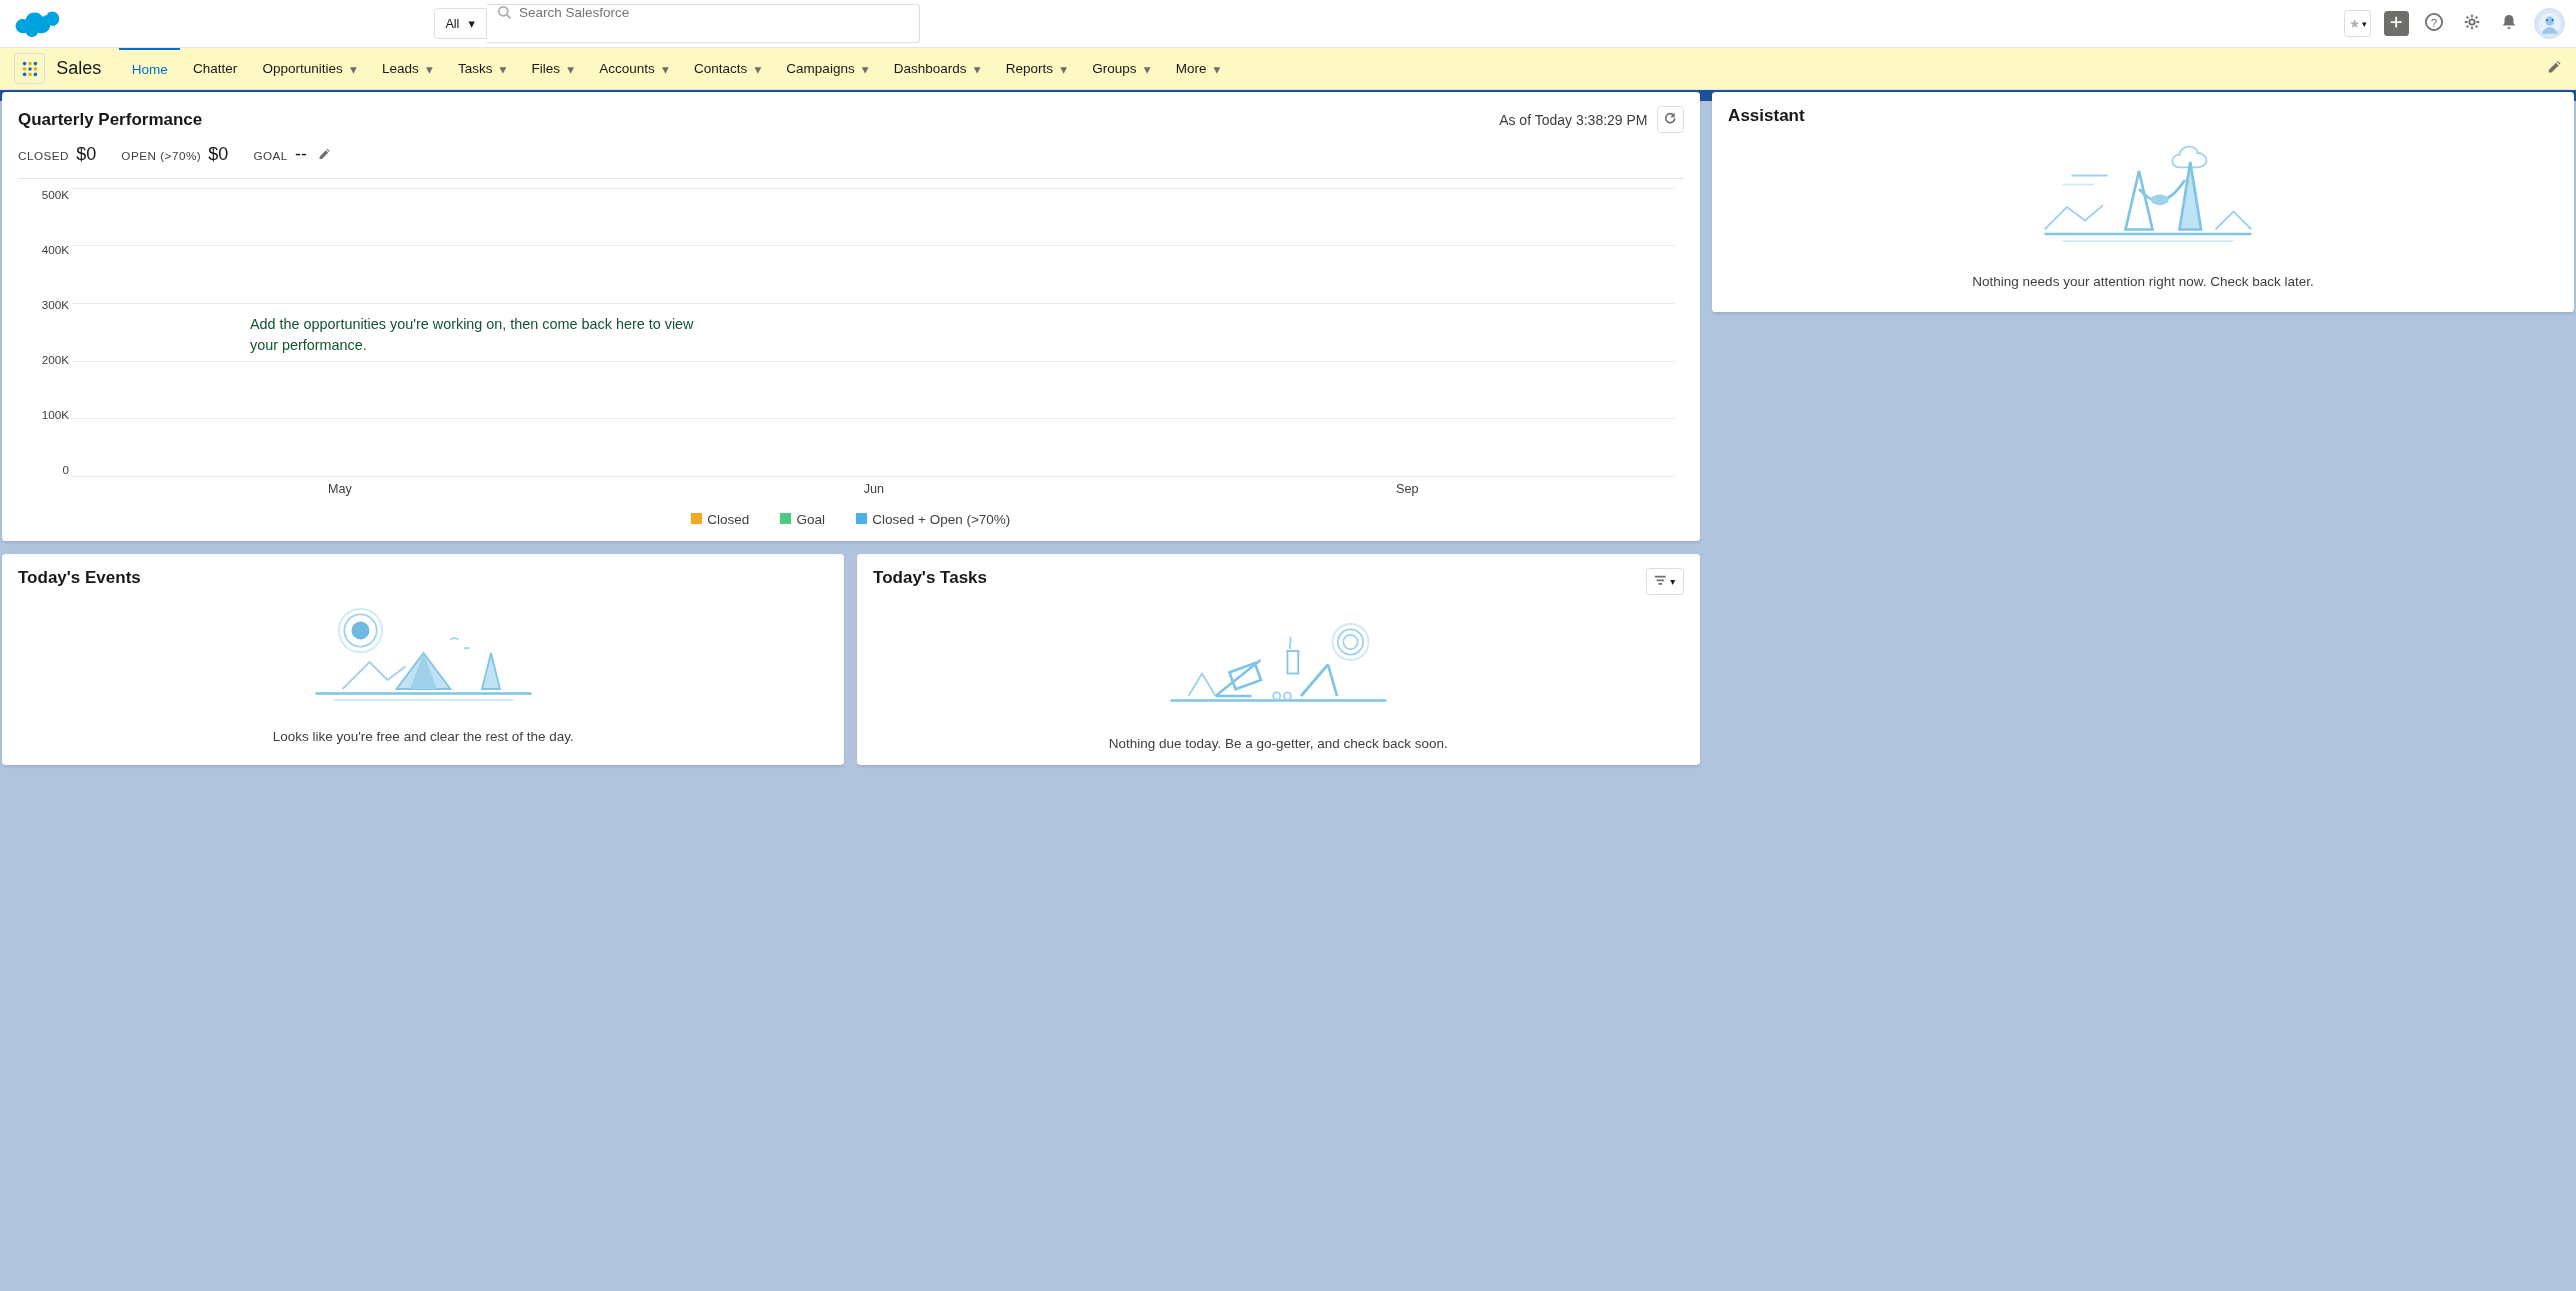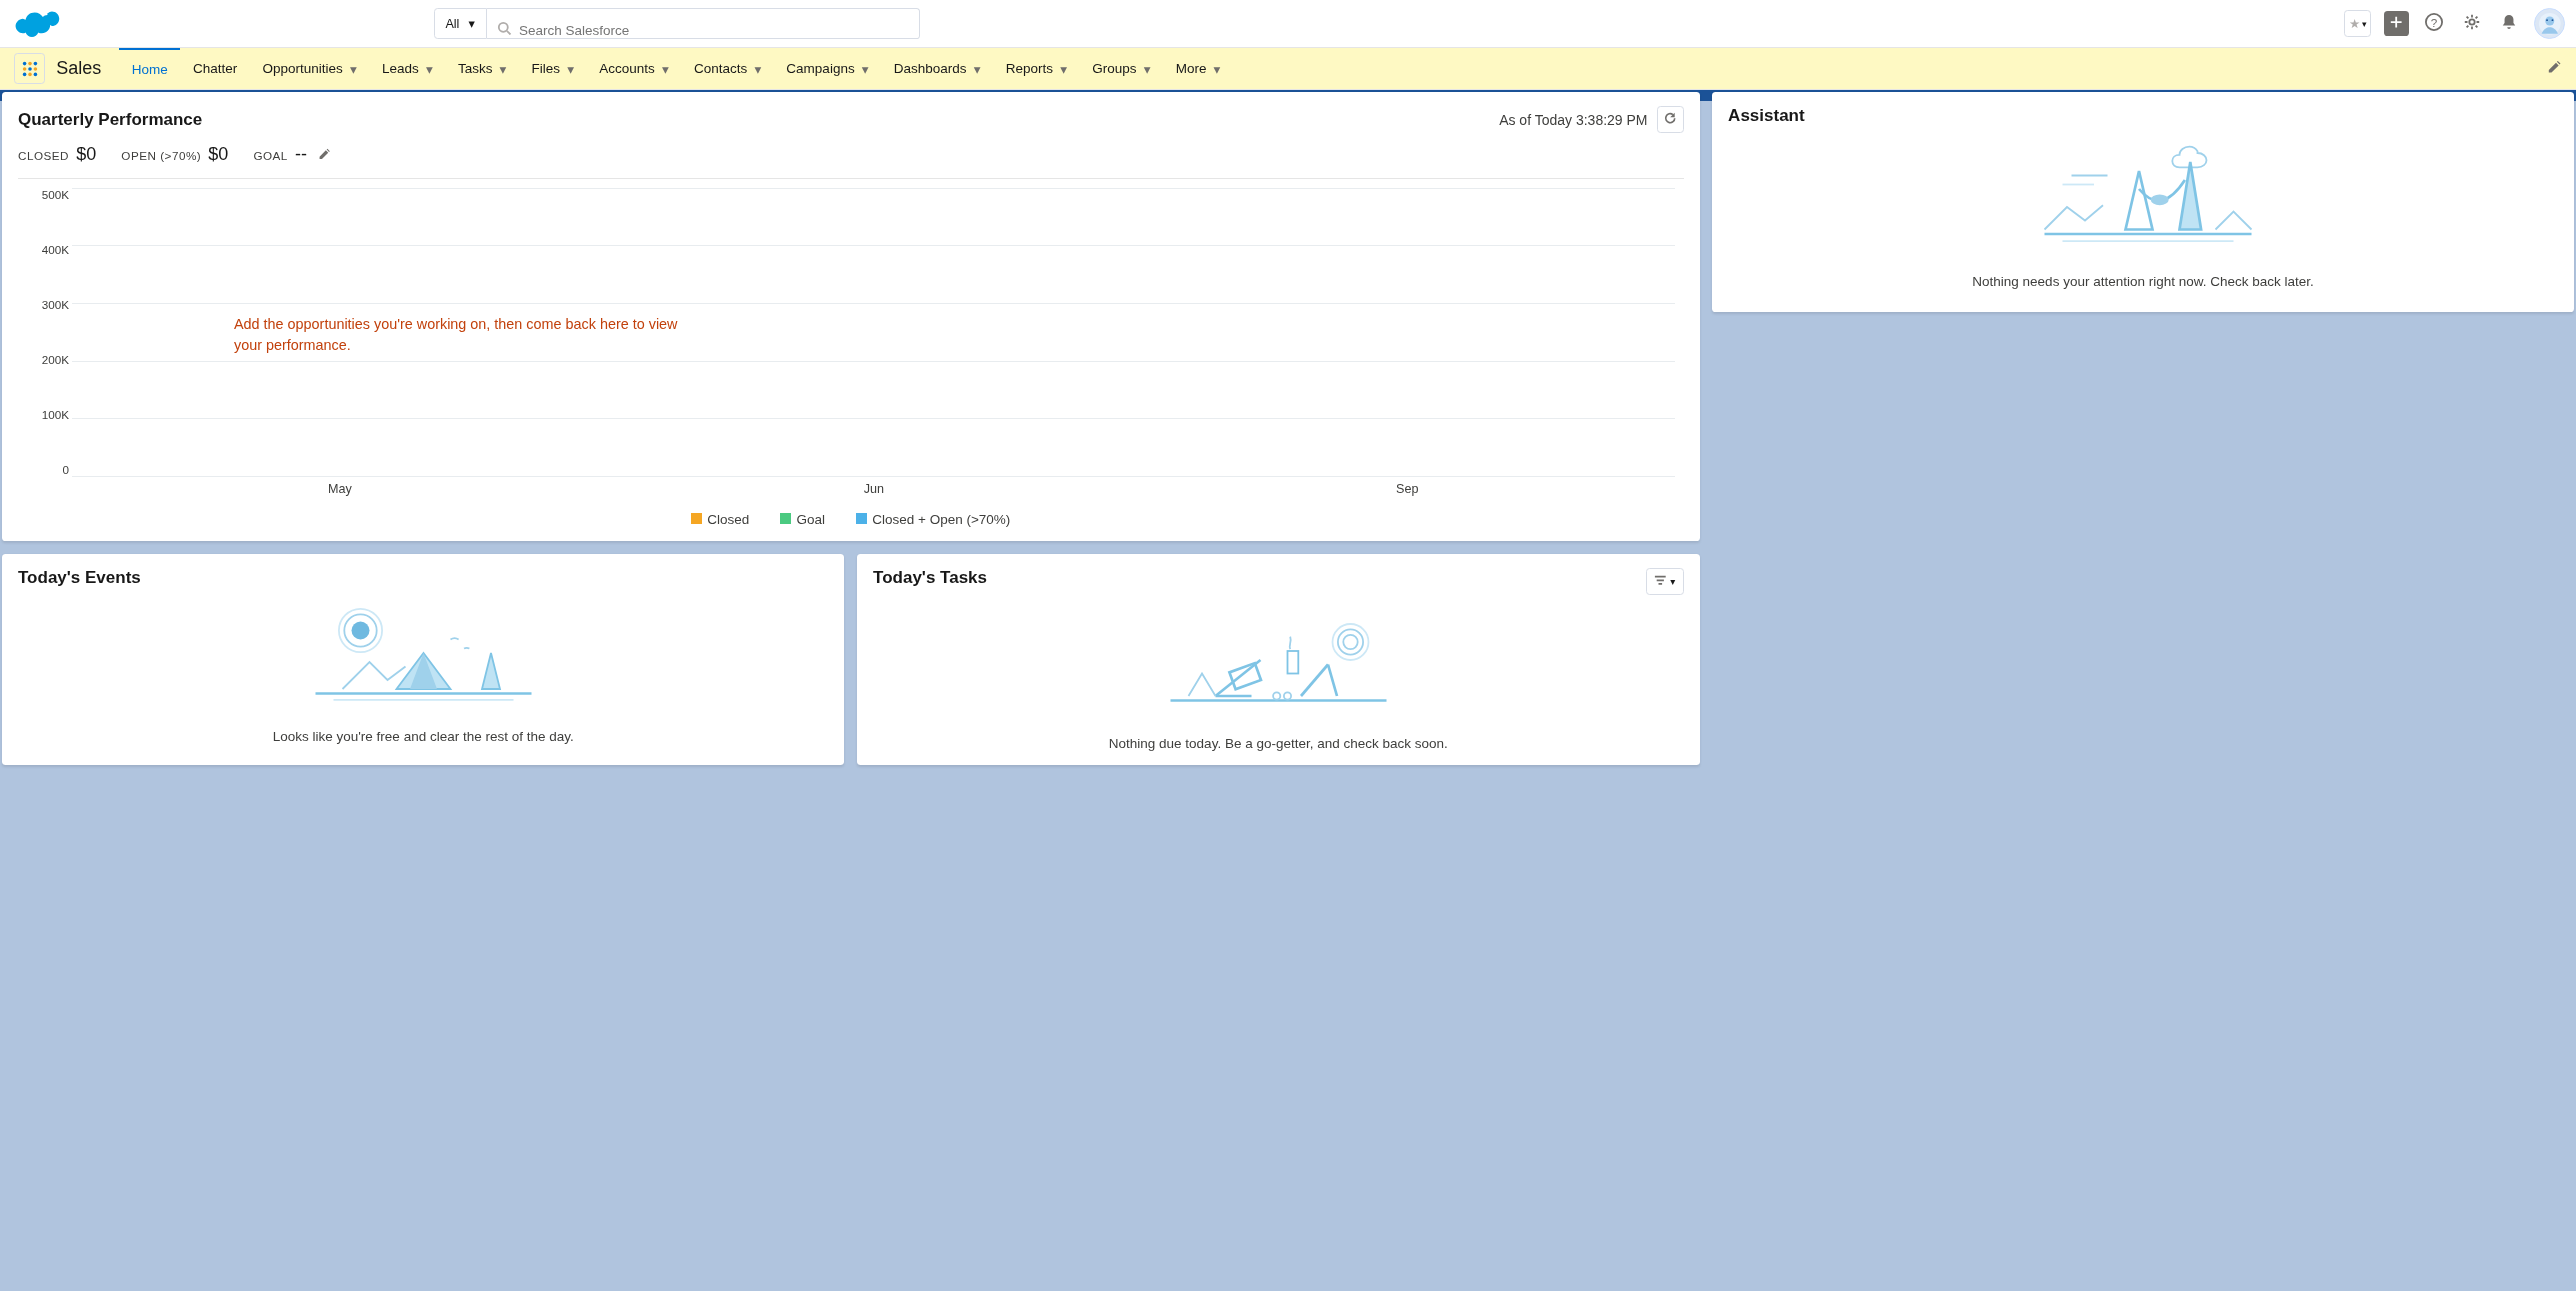--- a/index.html
+++ b/index.html
@@ -1,21 +1,21 @@
 <!DOCTYPE html>
 <html style="font-size:14.4px"><head>
 <meta charset="utf-8">
 <style>
   * { box-sizing: border-box; margin: 0; padding: 0; }
   body { font-family: "Salesforce Sans", Arial, sans-serif; font-size: 12.6px; color: #181818; background: #fff; }
   
   .topbar { display: flex; align-items: center; height: 47px; padding: 0 10.8px; background: #fff; }
   .logo { width: 51px; height: 36px; margin-right: 10.8px; }
   .search-scope { display: flex; align-items: center; border: 0.9px solid #d8dde6; border-radius: 3.6px 0 0 3.6px; height: 31px; padding: 0 10.8px; background: #fff; cursor: pointer; margin-left: 361px; }
-  .search-box { display: flex; align-items: flex-end; border: 0.9px solid #d8dde6; border-left: none; border-radius: 0 3.6px 3.6px 0; height: 31px; width: 433px; padding: 0 10.8px; background: #fff; }
+  .search-box { display: flex; align-items: flex-start; border: 0.9px solid #d8dde6; border-left: none; border-radius: 0 3.6px 3.6px 0; height: 39px; width: 433px; padding: 0 10.8px; background: #fff; }
   .search-box input { border: none; outline: none; font-size: 13.5px; flex: 1; margin-left: 7.2px; }
   .spacer { flex: 1; }
   .hdr-icons { display: flex; align-items: center; gap: 12.6px; }
   .icon-btn { width: 25px; height: 25px; display: flex; align-items: center; justify-content: center; cursor: pointer; color: #706e6b; }
   .fav-btn { display: flex; align-items: center; border: 0.9px solid #d8dde6; border-radius: 3.6px; height: 27px; padding: 0 3.6px; cursor: pointer; }
   .avatar { width: 31px; height: 31px; border-radius: 50%; border: 1.8px solid #c9deff; background: #dce7f5; display: flex; align-items: center; justify-content: center; cursor: pointer; }
   
   .navbar { display: flex; align-items: center; height: 43px; padding: 0 14.4px; border-top: 0.9px solid #e5e5e5; border-bottom: 0.9px solid #e5e5e5; background: #fef9c3; }
   .applauncher { width: 31px; height: 31px; border: 0.9px solid #d8dde6; border-radius: 3.6px; display: flex; align-items: center; justify-content: center; margin-right: 10.8px; cursor: pointer; }
   .app-name { font-size: 18px; font-weight: 400; margin-right: 18px; }
@@ -38,21 +38,21 @@
   .qp-metrics { display: flex; gap: 25px; margin-top: 10.8px; align-items: baseline; }
   .metric { display: flex; align-items: baseline; gap: 7.2px; }
   .metric-label { font-size: 11.7px; color: #3e3e3c; letter-spacing: 0.5px; }
   .metric-value { font-size: 18px; font-weight: 400; }
   .pencil { color: #706e6b; cursor: pointer; margin-left: 3.6px; }
   
   .chart-wrap { border-top: 0.9px solid #e5e5e5; margin-top: 12.6px; padding-top: 3.6px; position: relative; height: 334px; }
   .chart-y { position: absolute; left: 0; top: 9px; bottom: 36px; width: 51px; display: flex; flex-direction: column; justify-content: space-between; text-align: right; font-size: 11.7px; color: #3e3e3c; }
   .chart-grid { position: absolute; left: 54px; right: 9px; top: 9px; bottom: 36px; }
   .gridline { border-top: 0.9px solid #e8ecef; position: absolute; left: 0; right: 0; }
-  .chart-msg { position: absolute; left: 216px; top: 135px; width: 451px; font-size: 14.4px; color: #c2410c; line-height: 1.5; }
+  .chart-msg { position: absolute; left: 232px; top: 135px; width: 451px; font-size: 14.4px; color: #14532d; line-height: 1.5; }
   .chart-x { position: absolute; left: 54px; right: 9px; bottom: 16px; display: flex; justify-content: space-around; font-size: 12.6px; color: #3e3e3c; }
   .chart-legend { display: flex; gap: 31px; justify-content: center; align-items: center; font-size: 13.5px; color: #3e3e3c; }
   .swatch { width: 10.8px; height: 10.8px; display: inline-block; margin-right: 5.4px; }
   
   .row2 { display: flex; gap: 12.6px; }
   .card.half { flex: 1; }
   .empty-illus { display: flex; flex-direction: column; align-items: center; padding-top: 10.8px; }
   .illus-svg { width: 235px; height: 117px; }
   .empty-text { font-size: 13.5px; color: #3e3e3c; margin-top: 12.6px; text-align: center; }
   .tasks-head { display: flex; }

